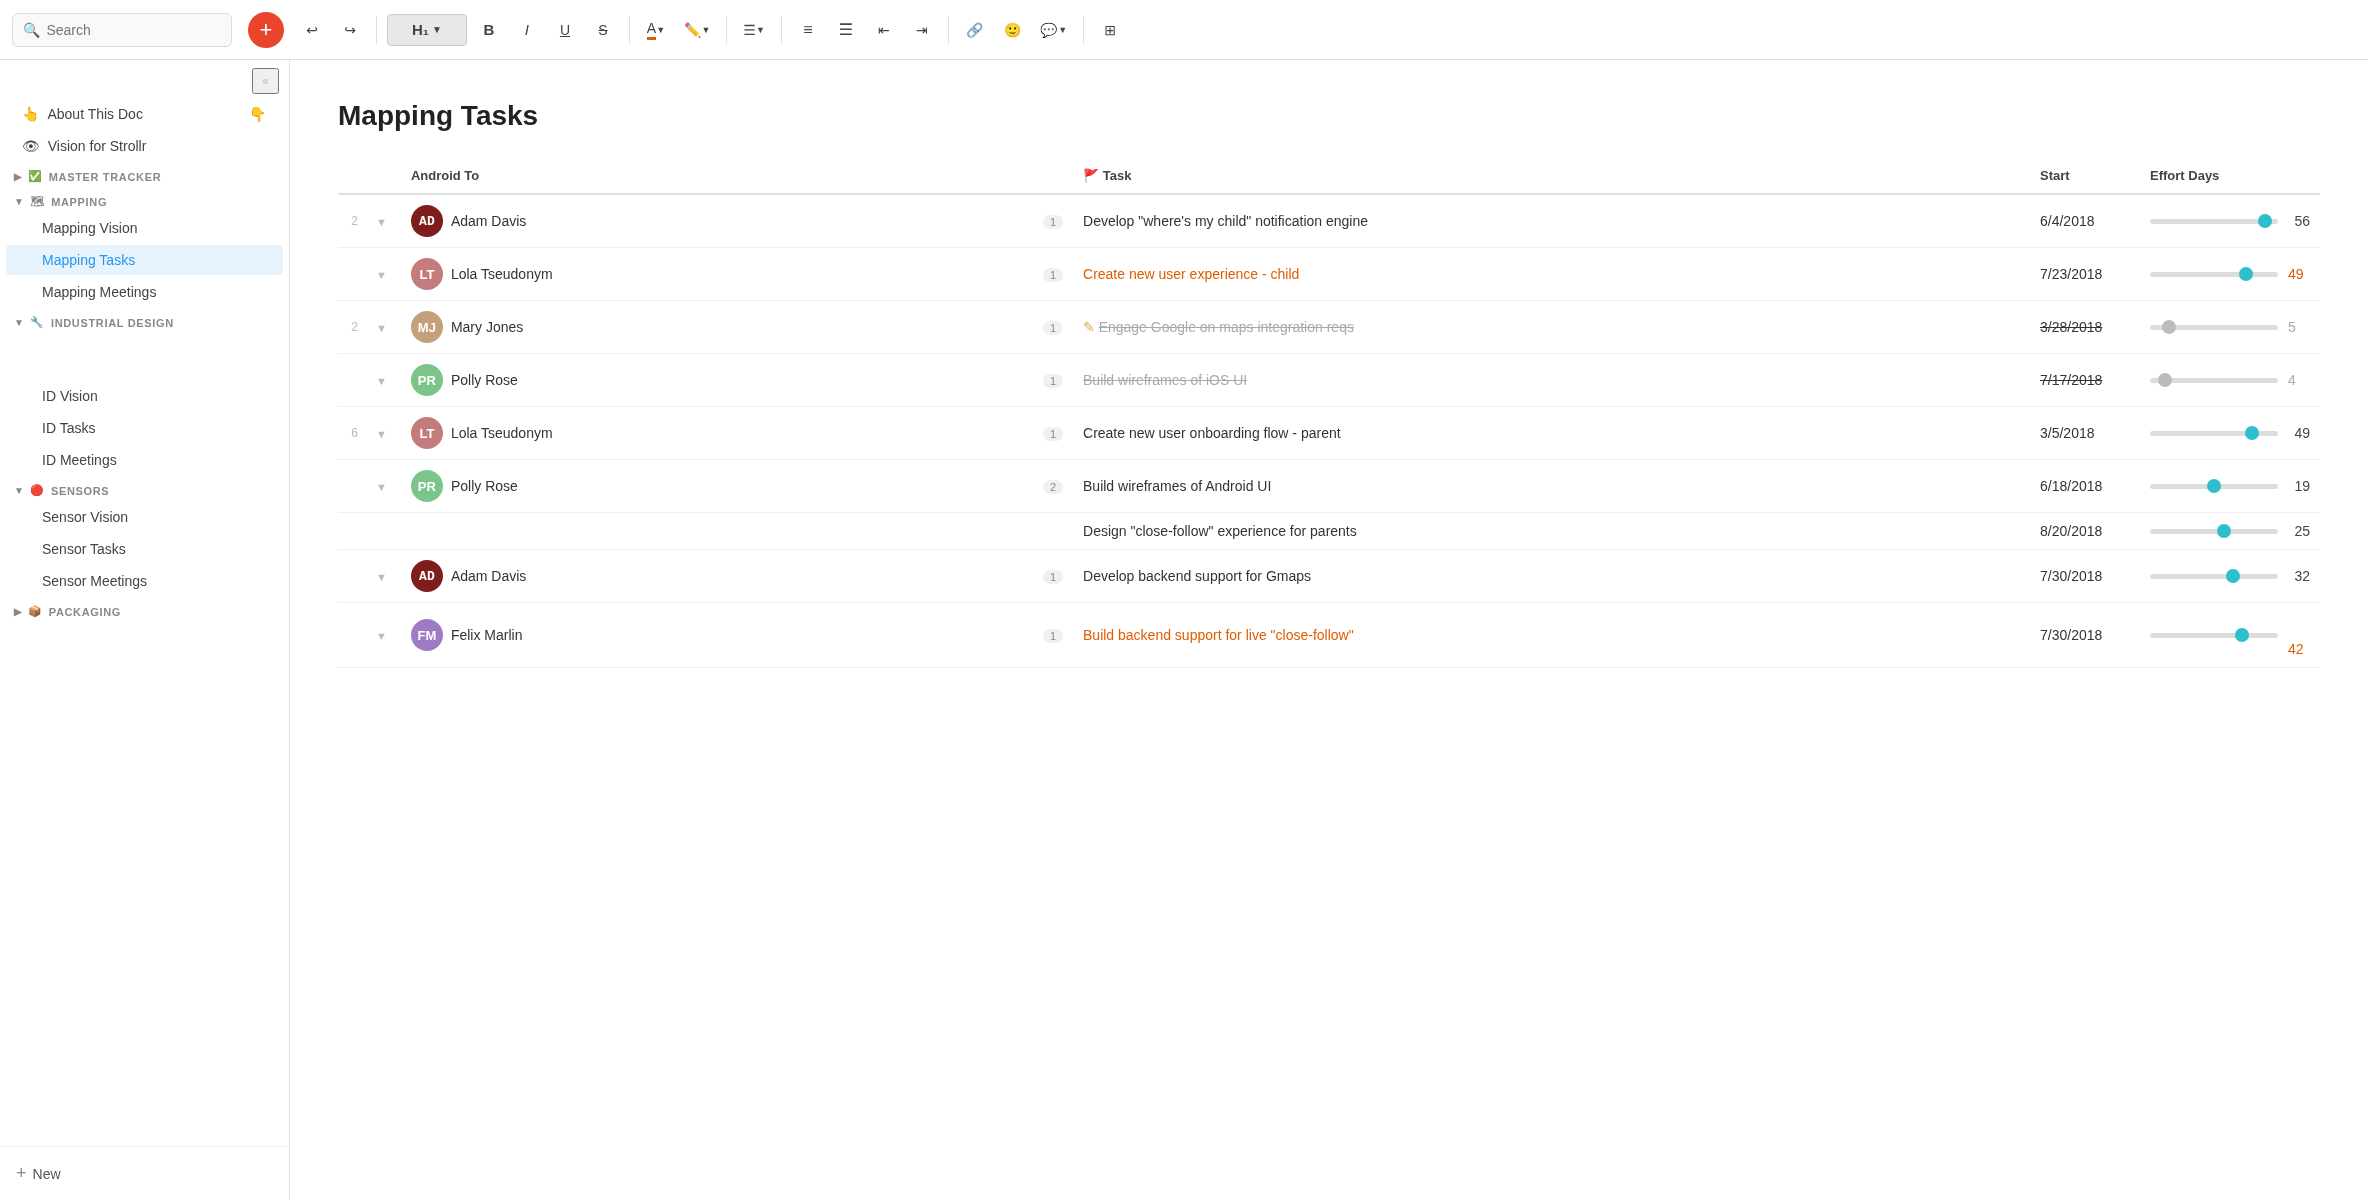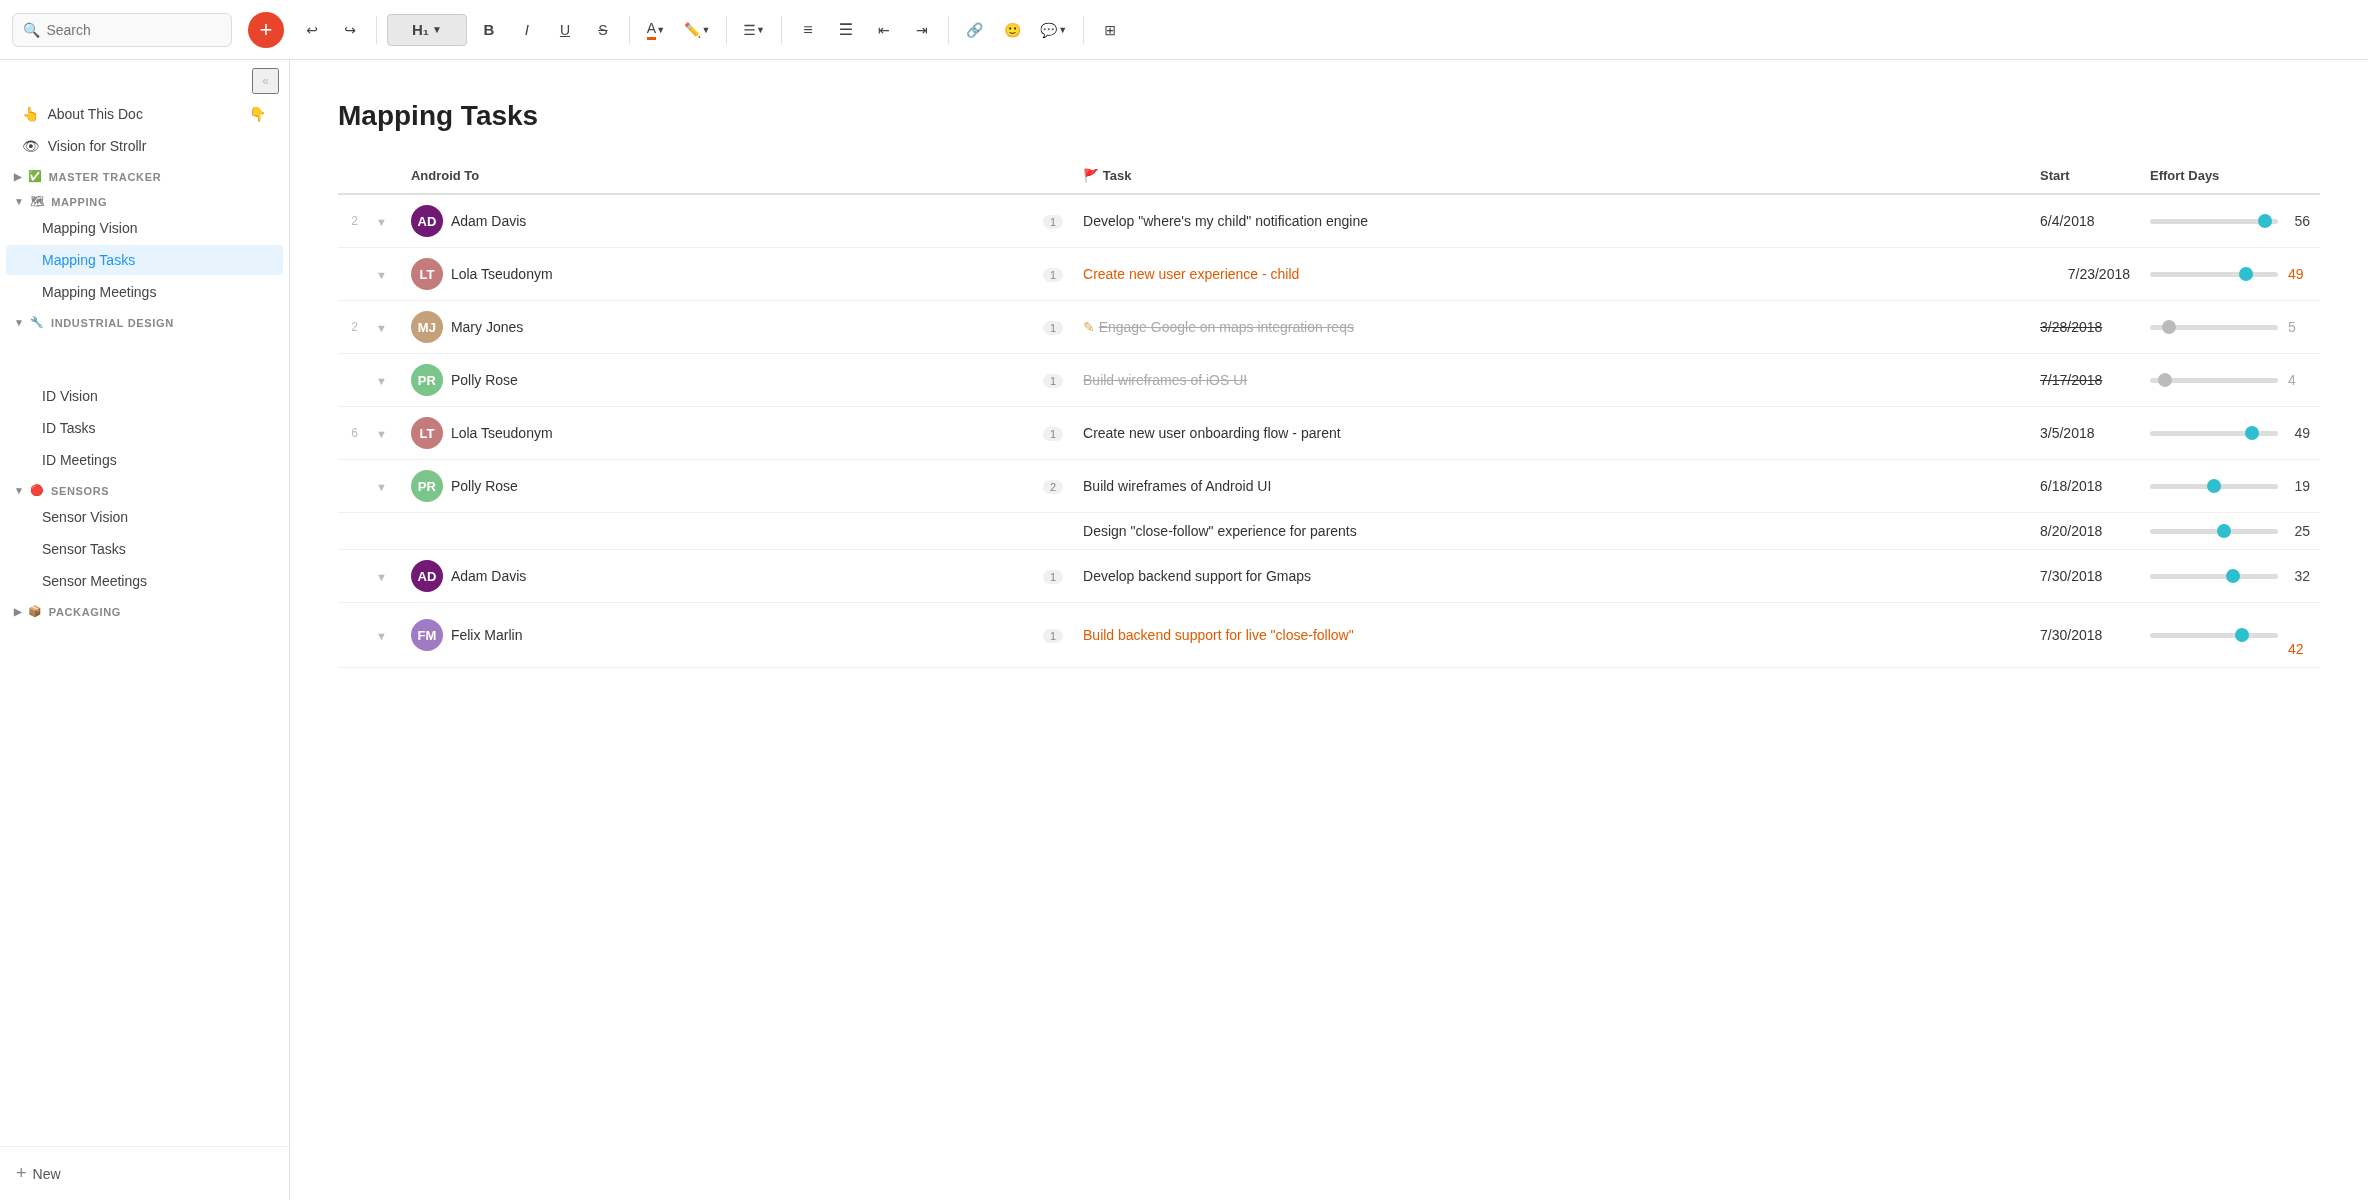--- a/index.html
+++ b/index.html
@@ -189,21 +189,21 @@
       width: 32px; height: 32px;
       border-radius: 50%;
       background: #ccc;
       overflow: hidden;
       flex-shrink: 0;
       display: flex; align-items: center; justify-content: center;
       font-size: 13px;
       font-weight: 600;
       color: #fff;
     }
-    .avatar.adam { background: #701a75; }
+    .avatar.adam { background: #7f1d1d; font-family: Liberation Mono, monospace; }
     .avatar.lola { background: #c47b7b; }
     .avatar.mary { background: #c4a07b; }
     .avatar.polly { background: #7bc48a; }
     .avatar.felix { background: #a07bc4; }
     .chevron-btn {
       background: none; border: none; cursor: pointer;
       color: #bbb; font-size: 11px; padding: 0 4px;
     }
     .task-text-red { color: #e05c00; font-weight: 500; }
     .task-text-strike { text-decoration: line-through; color: #aaa; }
@@ -425,21 +425,21 @@
             <td style="color: rgb(187, 187, 187); font-size: 12px; text-align: right; padding-right: 4px;"></td>
             <td><button class="chevron-btn">▼</button></td>
             <td>
               <div class="assigned-cell">
                 <div class="avatar lola">LT</div>
                 <span>Lola Tseudonym</span>
               </div>
             </td>
             <td style="text-align: center;"><span class="sub-badge">1</span></td>
             <td style="min-width: 320px;"><span class="task-text-red">Create new user experience - child</span></td>
-            <td class="start-red" style="white-space: nowrap; text-align: right;">7/23/2018</td>
+            <td class="start-red" style="white-space: nowrap;">7/23/2018</td>
             <td>
               <div class="effort-cell">
                 <div class="slider-track">
                   <div class="slider-thumb" style="left: calc(75% - 7px);"></div>
                 </div>
                 <span class="effort-num-red" style="min-width: 22px;">49</span>
               </div>
             </td>
           </tr>
           <tr>

